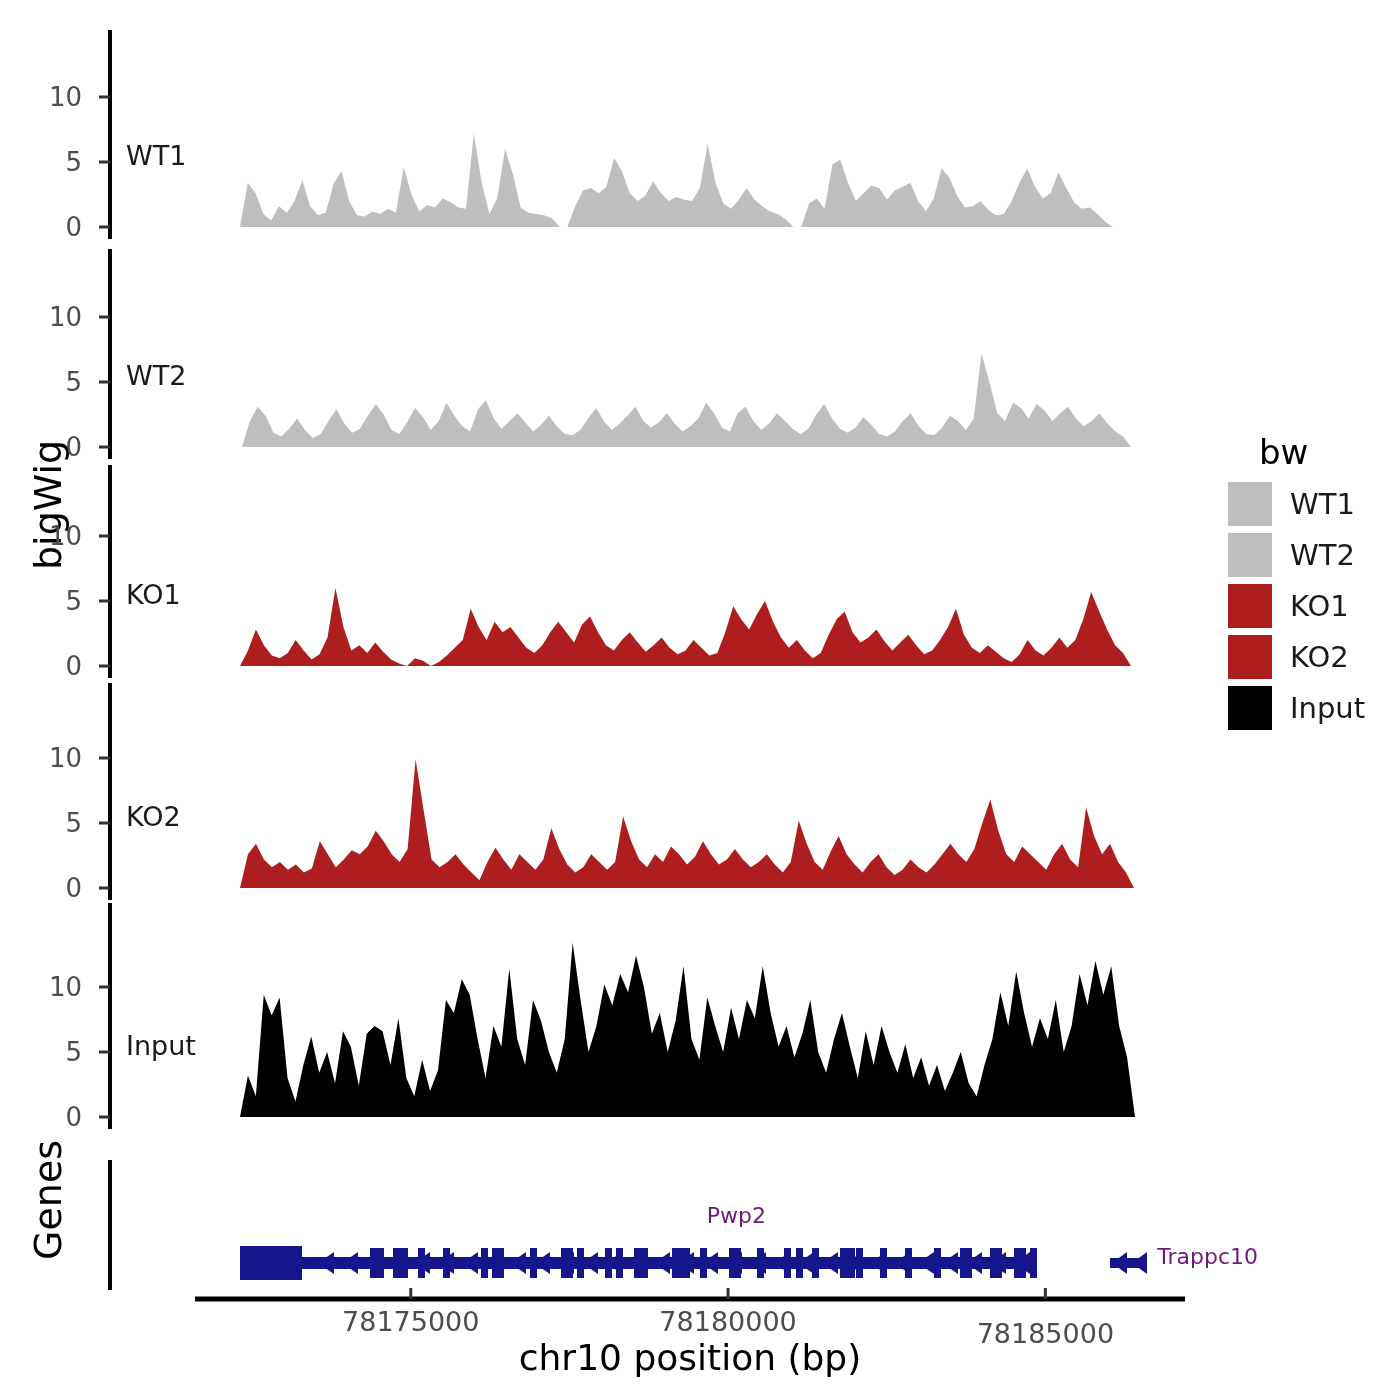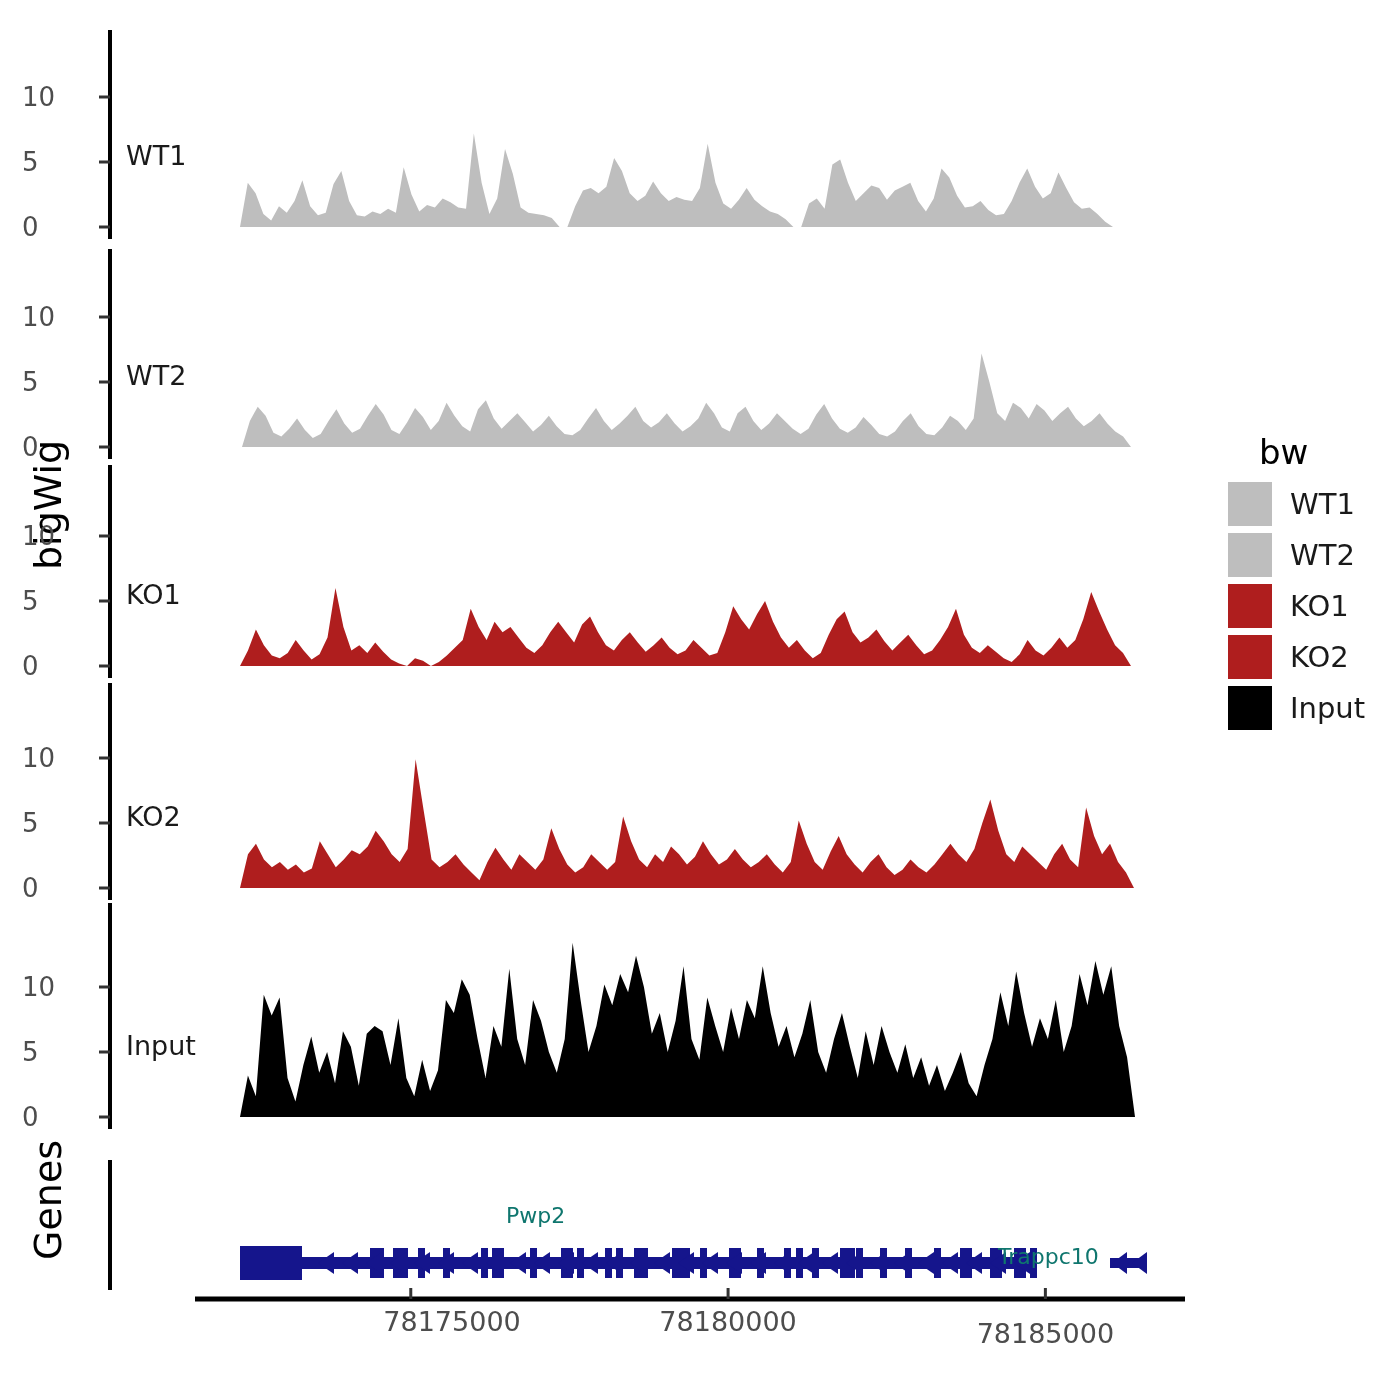--- a/index.html
+++ b/index.html
@@ -10,30 +10,30 @@
 
   .ylab-outer{position:absolute;left:18px;top:410px;width:60px;height:260px;}
   .ylab-outer span{display:block;transform:rotate(-90deg);transform-origin:center center;
        white-space:nowrap;font-size:38px;color:#000;text-align:center;
        line-height:260px;height:260px;}
   .genes-outer{position:absolute;left:18px;top:1150px;width:60px;height:160px;}
   .genes-outer span{display:block;transform:rotate(-90deg);transform-origin:center center;
        white-space:nowrap;font-size:38px;color:#000;text-align:center;
        line-height:160px;height:160px;}
 
-  .ticklbl{position:absolute;font-size:26px;color:#4d4d4d;
+  .ticklbl{position:absolute;font-size:26px;color:#4d4d4d;text-align:right;
        width:60px;line-height:1;}
   .panel-name{position:absolute;font-size:27px;color:#1a1a1a;white-space:nowrap;}
 
   .xticklbl{position:absolute;font-size:27px;color:#4d4d4d;text-align:center;
        width:220px;line-height:1;}
   .xtitle{position:absolute;font-size:36px;color:#000;text-align:center;
        width:1000px;left:190px;top:1337px;}
 
-  .gene-name{position:absolute;font-size:22px;color:#0f766e;text-align:left;
+  .gene-name{position:absolute;font-size:22px;color:#701a75;text-align:right;
        width:260px;line-height:1;}
 
   .legend-title{position:absolute;left:1228px;top:432px;font-size:34px;color:#000;margin-left:31px;}
   .legend-row{position:absolute;left:1228px;width:170px;height:49px;}
   .legend-key{position:absolute;left:0;top:0;width:44px;height:44px;}
   .legend-lbl{position:absolute;left:62px;top:5px;font-size:29px;color:#1a1a1a;
        white-space:nowrap;}
   svg{display:block;}
 </style>
 </head>
@@ -169,24 +169,25 @@
       <rect x="1110" y="1258" width="36" height="10" fill="#15158C"></rect>
       <path d="M 1112 1263 l 15 -11 l 0 22 Z" fill="#15158C"></path>
       <path d="M 1132 1263 l 15 -11 l 0 22 Z" fill="#15158C"></path>
       <line x1="195" y1="1299" x2="1185" y2="1299" stroke="#000" stroke-width="5"></line>
       <line x1="410.7692307692308" y1="1299" x2="410.7692307692308" y2="1288" stroke="#333" stroke-width="3"></line>
       <line x1="728.0769230769231" y1="1299" x2="728.0769230769231" y2="1288" stroke="#333" stroke-width="3"></line>
       <line x1="1045.3846153846152" y1="1299" x2="1045.3846153846152" y2="1288" stroke="#333" stroke-width="3"></line>
     </svg>
 
   <div id="xlabels">
-      <div class="xticklbl" style="left: 300.769px; top: 1308px; text-align: right;">78175000</div>
+      <div class="xticklbl" style="left: 300.769px; top: 1308px;">78175000</div>
       <div class="xticklbl" style="left: 618.077px; top: 1308px;">78180000</div>
       <div class="xticklbl" style="left: 935.385px; top: 1308px; margin-top: 12px;">78185000</div>
     </div>
+  <div class="xtitle">chr10 position (bp)</div>
 
   <div id="genenames">
       <div class="gene-name" style="left: 506px; top: 1205px;">Pwp2</div>
       <div class="gene-name" style="left: 998px; top: 1205px; margin-top: 41px;">Trappc10</div>
     </div>
 
   <div class="legend-title">bw</div>
   <div id="legend">
       <div class="legend-row" style="top: 482px;">
         <div class="legend-key" style="background: rgb(190, 190, 190);"></div>

